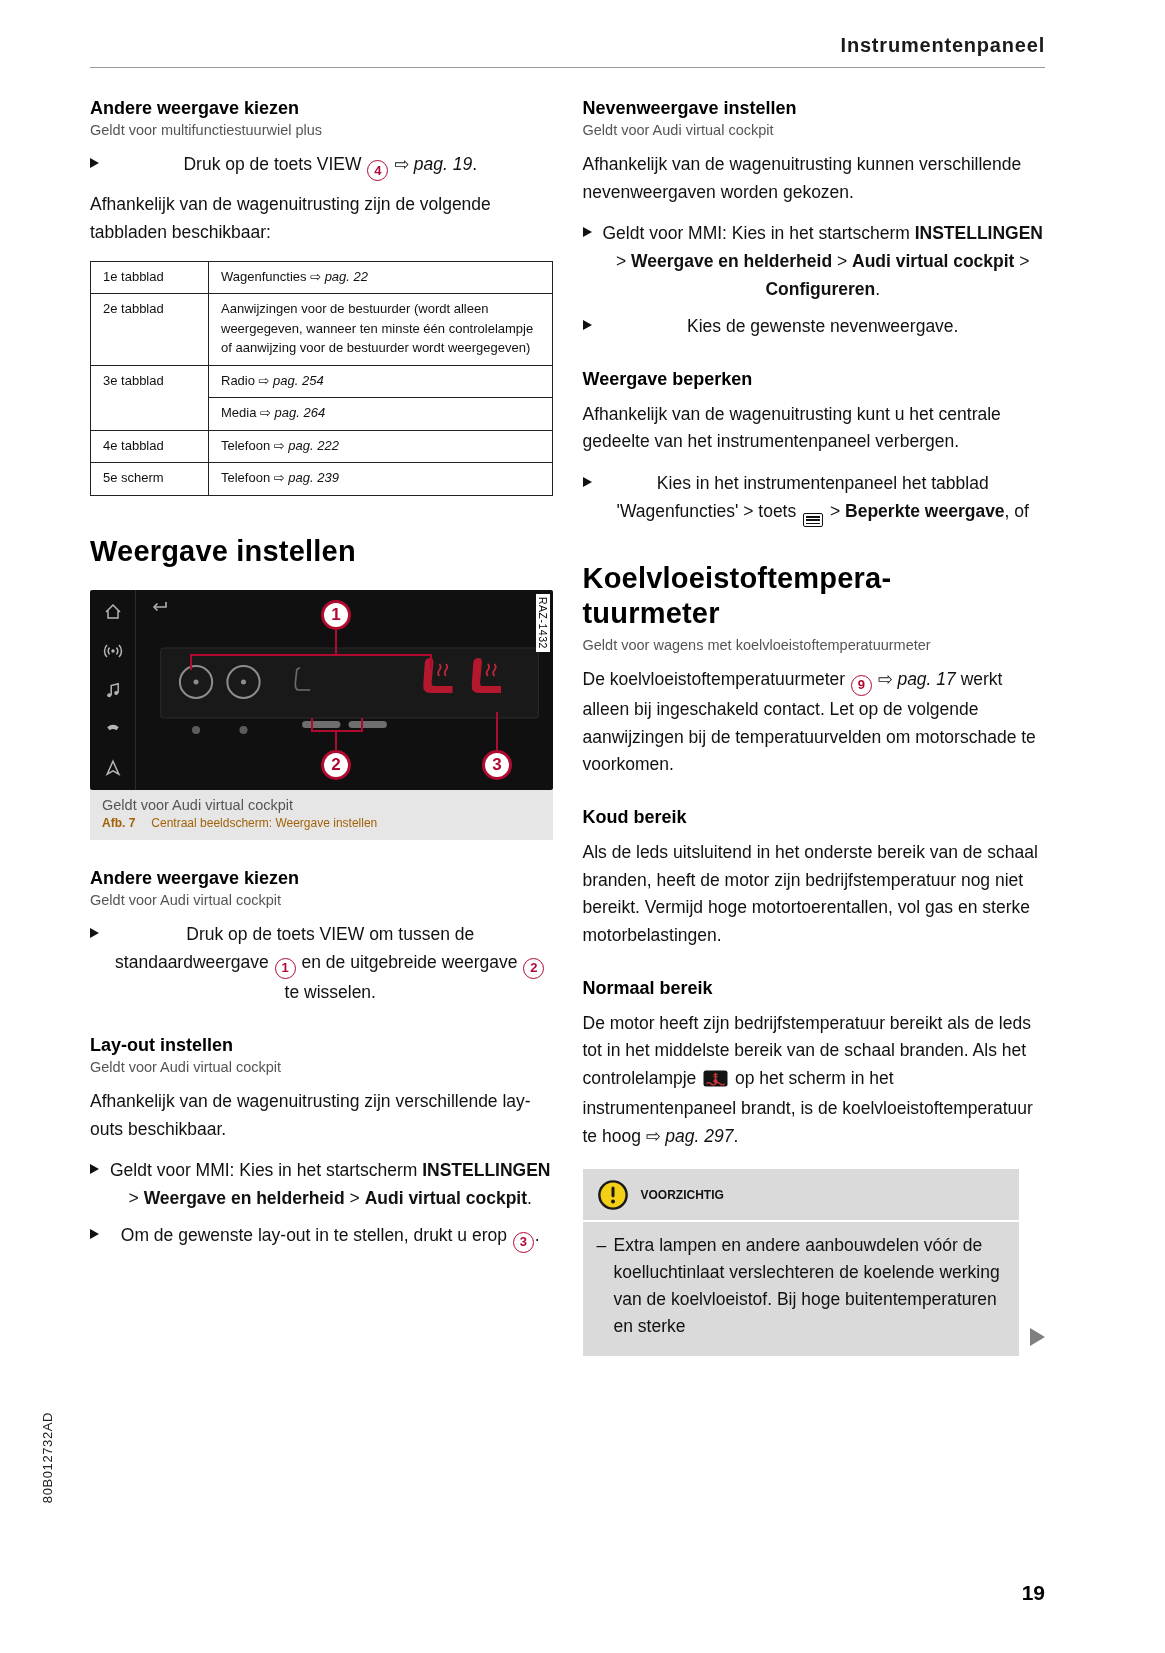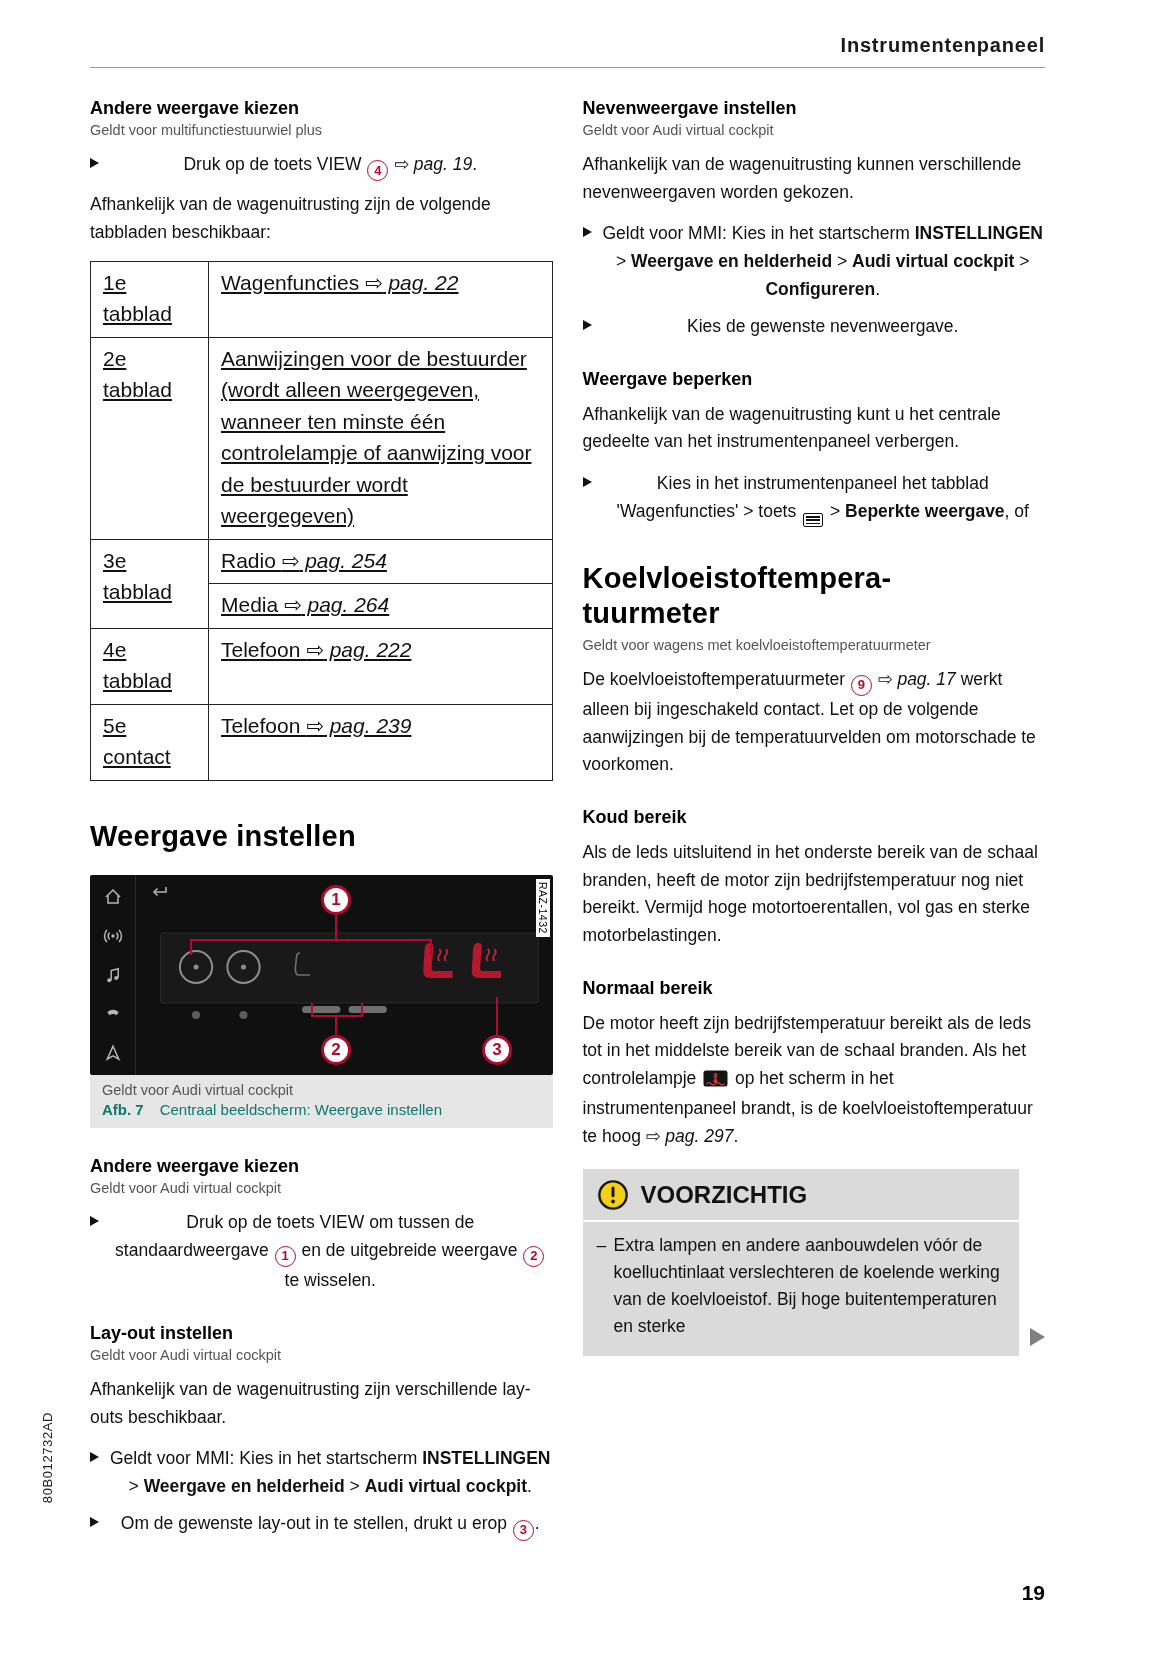--- a/index.html
+++ b/index.html
@@ -37,21 +37,21 @@
         border:1.7px solid var(--accent);border-radius:50%;color:var(--accent);font-weight:700;
         font-size:13px;vertical-align:-4.5px;margin:0 1px;background:#fff;}
   .pref{white-space:nowrap;}
   .pit{font-style:italic;}
   .licon{display:inline-flex;flex-direction:column;justify-content:space-between;
          width:20px;height:14px;border:1.4px solid #111;border-radius:2px;padding:2.2px 2.2px;
          vertical-align:-1px;margin:0 2px;}
   .lbar{height:1.4px;background:#111;}
   .coolant{display:inline-block;vertical-align:-3px;margin:0 2px;}
   
-  table.tabs{border-collapse:collapse;width:100%;margin:6px 0 32px;font-size:21px;line-height:1.5;text-decoration:underline;}
+  table.tabs{border-collapse:collapse;width:100%;margin:6px 0 32px;font-size:13px;line-height:1.5;}
   .tabs td{border:1px solid #222;padding:5px 12px 7px;vertical-align:top;}
   .tabs td.lbl{width:118px;}
   
   h1.big{font-size:29px;font-weight:700;margin:38px 0 22px;letter-spacing:0.2px;color:#000;line-height:1.2;}
   h1.big.two{white-space:pre-line;margin:34px 0 6px;}
   
   figure.figure{margin:0 0 28px;}
   .fig-screen{position:relative;height:200px;background:var(--screen_bg);border-radius:2px;overflow:hidden;}
   .fig-strip{position:absolute;left:0;top:0;bottom:0;width:46px;border-right:1px solid #2c2c2c;
              display:flex;flex-direction:column;justify-content:space-between;align-items:center;
@@ -60,27 +60,27 @@
   .fig-art{position:absolute;left:0;top:0;width:100%;height:100%;z-index:0;}
   .back-icon{position:absolute;left:56px;top:8px;line-height:0;z-index:1;}
   .fig-side{position:absolute;top:4px;right:3px;background:#fff;color:#000;font-size:10.5px;
             padding:3px 1px;writing-mode:vertical-rl;letter-spacing:0.5px;z-index:4;}
   .cline{position:absolute;background:var(--accent);z-index:2;display:block;}
   .callout{position:absolute;width:30px;height:30px;border:3px solid var(--accent);border-radius:50%;
            background:#fff;color:var(--accent);font-weight:700;font-size:17px;display:flex;
            align-items:center;justify-content:center;z-index:3;}
   .fig-caption{background:var(--caption_bg);padding:7px 12px 10px;margin:0;}
   .fig-caption .applies-line{font-size:14.5px;color:var(--muted_text);}
-  .fig-caption .cap{font-size:15px;margin-top:3px;color:#0f766e;}
+  .fig-caption .cap{font-size:12px;margin-top:3px;color:#a16207;}
   .fig-caption .cap b{margin-right:16px;}
   
   .warn-wrap{position:relative;margin-top:18px;padding-right:26px;}
   .warn{background:var(--warning_bg);}
   .warn-head{display:flex;align-items:center;gap:12px;padding:10px 14px 9px;border-bottom:2px solid #fff;}
-  .warn-title{font-weight:700;font-size:24px;color:#111;}
+  .warn-title{font-weight:700;font-size:12px;color:#111;}
   .warn-body{padding:10px 14px 16px;}
   .warn-item{position:relative;padding-left:17px;font-size:17.5px;line-height:1.55;}
   .warn-item .dash{position:absolute;left:0;}
   .cont-arrow{position:absolute;right:0;bottom:10px;width:0;height:0;
               border-left:15px solid #7f7f7f;border-top:9px solid transparent;border-bottom:9px solid transparent;}
   
   .doc-code{position:absolute;left:40px;bottom:150px;writing-mode:vertical-rl;transform:rotate(180deg);
             font-size:13px;color:#222;letter-spacing:0.6px;}
   .page-number{position:absolute;right:120px;bottom:48px;font-weight:700;font-size:21px;color:#000;}
 </style>
@@ -122,21 +122,21 @@
             <td><span>Radio </span><span class="pref"><span class="parrow">⇨</span><span class="pit">&nbsp;pag. 254</span></span></td>
           </tr>
           <tr>
             <td><span>Media </span><span class="pref"><span class="parrow">⇨</span><span class="pit">&nbsp;pag. 264</span></span></td>
           </tr>
           <tr>
             <td class="lbl">4e tabblad</td>
             <td><span>Telefoon </span><span class="pref"><span class="parrow">⇨</span><span class="pit">&nbsp;pag. 222</span></span></td>
           </tr>
           <tr>
-            <td class="lbl">5e contact</td>
+            <td class="lbl">5e scherm</td>
             <td><span>Telefoon </span><span class="pref"><span class="parrow">⇨</span><span class="pit">&nbsp;pag. 239</span></span></td>
           </tr>
         </tbody>
       </table>
 
       <h1 class="big">Weergave instellen</h1>
 
       <figure class="figure">
         <div class="fig-screen">
           <div class="fig-strip">

